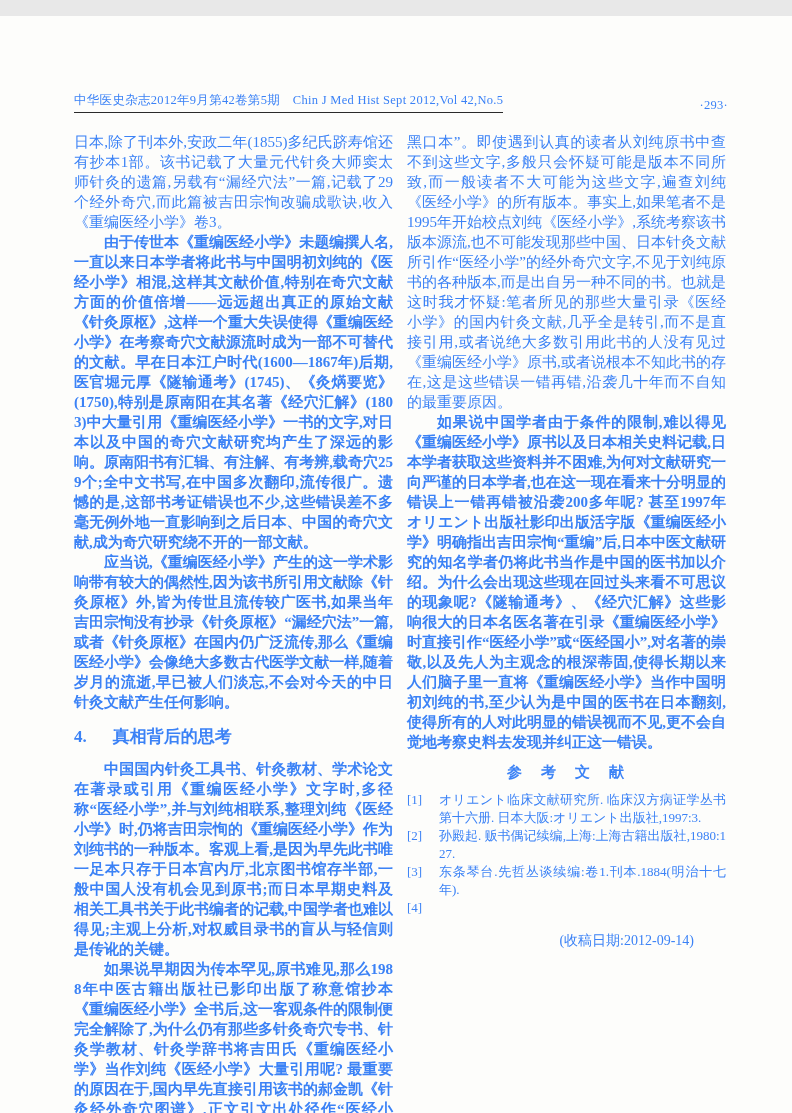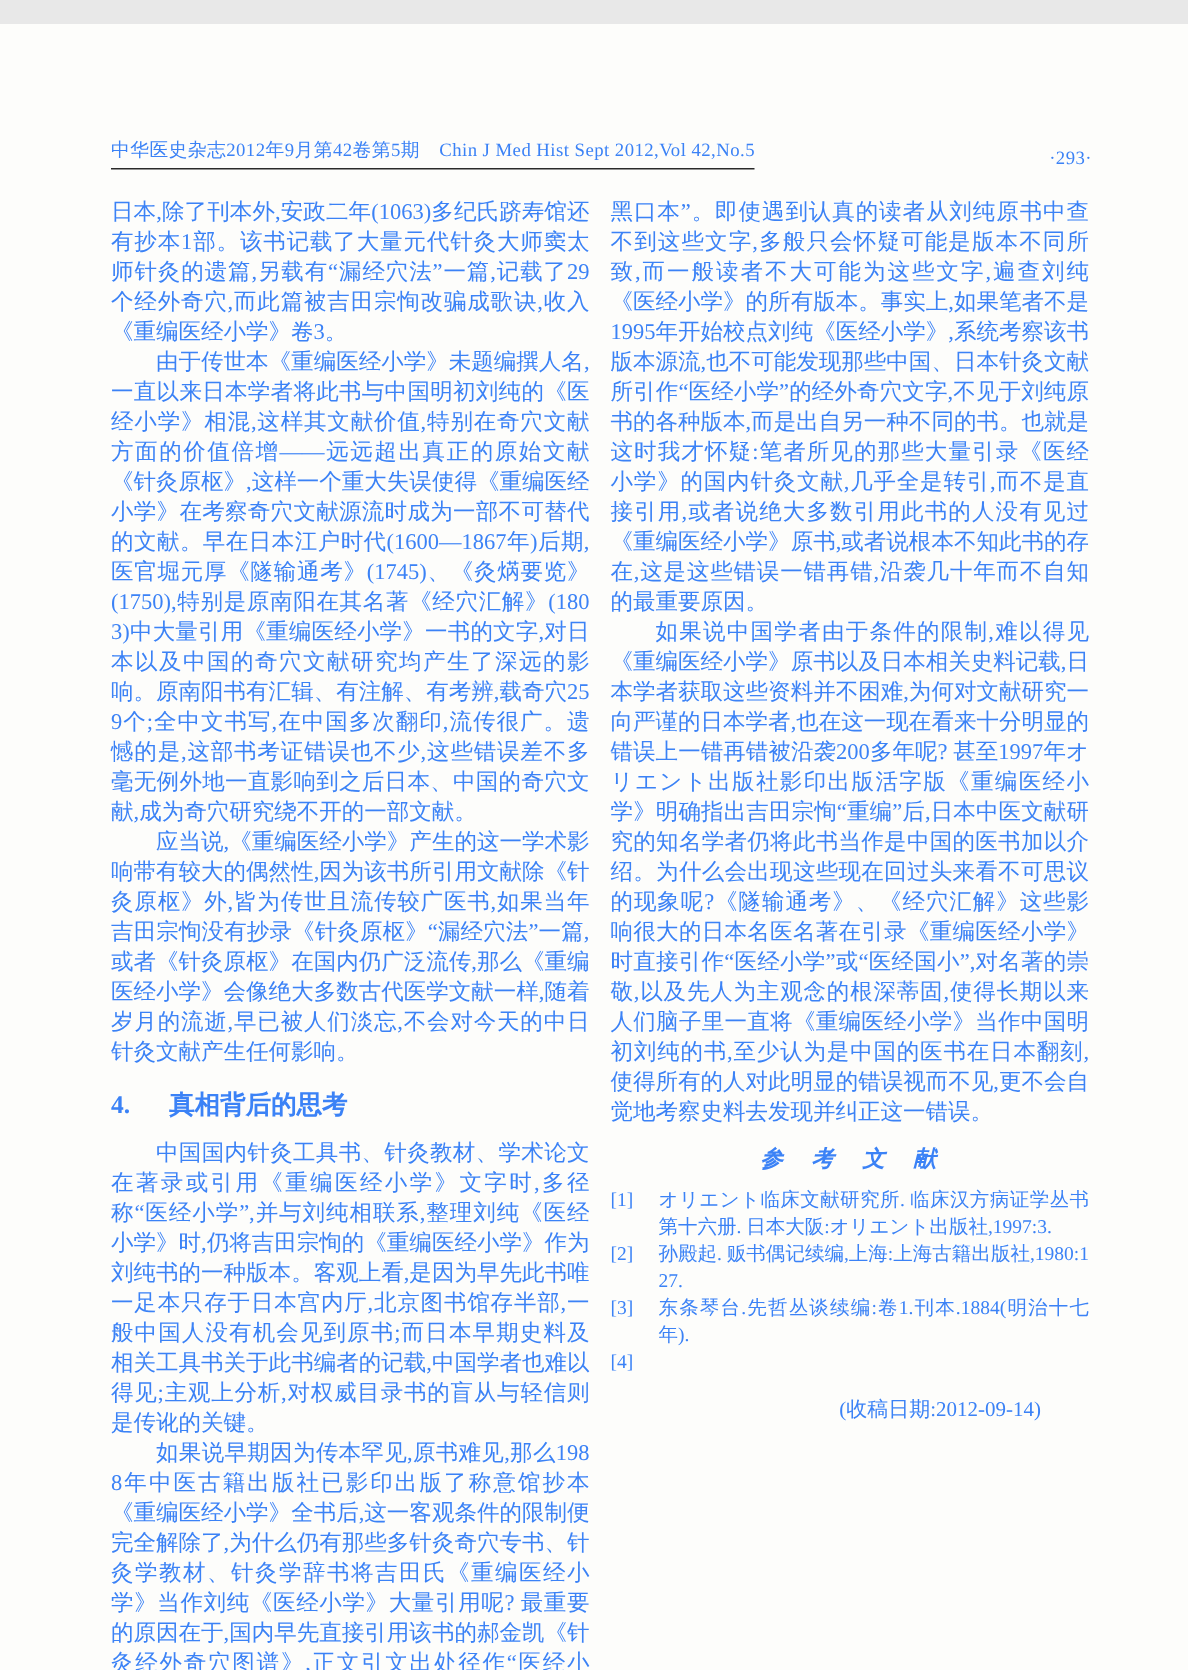--- a/index.html
+++ b/index.html
@@ -44,21 +44,21 @@
   }
   .col { width: 319px; }
   .body-par {
     margin: 0;
     font-size: 15px;
     line-height: 20px;
     text-align: justify;
     text-justify: inter-ideograph;
     word-break: break-all;
   }
-  .indent { text-indent: 2em; }
+  .indent { text-indent: 2em; font-weight: bold; }
   .section-heading {
     display: flex;
     align-items: baseline;
     font-weight: bold;
     font-size: 17px;
     margin: 13px 0 11px 0;
   }
   .section-number { margin-right: 26px; }
   .acknowledgement {
     margin-top: 2px;
@@ -67,21 +67,20 @@
     text-align: justify;
     word-break: break-all;
   }
   .ack-label { font-weight: bold; margin-right: 11px; }
   .ref-heading {
     text-align: center;
     font-weight: bold;
     font-size: 15px;
     margin: 11px 0 9px 0;
     letter-spacing: 2px;
-    font-style: italic;
   }
   .ref-list { margin: 0; padding: 0; list-style: none; }
   .ref-item {
     display: flex;
     font-size: 13px;
     line-height: 18px;
     text-align: justify;
     word-break: break-all;
   }
   .ref-marker { flex: none; width: 26px; margin-right: 6px; }
@@ -99,21 +98,21 @@
 <div class="page">
 
   <div class="header">
     <span class="header-journal">中华医史杂志2012年9月第42卷第5期　Chin J Med Hist Sept 2012,Vol 42,No.5</span>
     <span class="header-pagenum">·293·</span>
   </div>
 
   <div class="body-area">
 
     <div class="col">
-      <p class="body-par">日本,除了刊本外,安政二年(1063)多纪氏跻寿馆还有抄本1部。该书记载了大量元代针灸大师窦太师针灸的遗篇,另载有“漏经穴法”一篇,记载了29个经外奇穴,而此篇被吉田宗恂改骗成歌诀,收入《重编医经小学》卷3。</p>
+      <p class="body-par">日本,除了刊本外,安政二年(1855)多纪氏跻寿馆还有抄本1部。该书记载了大量元代针灸大师窦太师针灸的遗篇,另载有“漏经穴法”一篇,记载了29个经外奇穴,而此篇被吉田宗恂改骗成歌诀,收入《重编医经小学》卷3。</p>
       <p class="body-par indent">由于传世本《重编医经小学》未题编撰人名,一直以来日本学者将此书与中国明初刘纯的《医经小学》相混,这样其文献价值,特别在奇穴文献方面的价值倍增——远远超出真正的原始文献《针灸原枢》,这样一个重大失误使得《重编医经小学》在考察奇穴文献源流时成为一部不可替代的文献。早在日本江户时代(1600—1867年)后期,医官堀元厚《隧输通考》(1745)、《灸焫要览》(1750),特别是原南阳在其名著《经穴汇解》(1803)中大量引用《重编医经小学》一书的文字,对日本以及中国的奇穴文献研究均产生了深远的影响。原南阳书有汇辑、有注解、有考辨,载奇穴259个;全中文书写,在中国多次翻印,流传很广。遗憾的是,这部书考证错误也不少,这些错误差不多毫无例外地一直影响到之后日本、中国的奇穴文献,成为奇穴研究绕不开的一部文献。</p>
       <p class="body-par indent">应当说,《重编医经小学》产生的这一学术影响带有较大的偶然性,因为该书所引用文献除《针灸原枢》外,皆为传世且流传较广医书,如果当年吉田宗恂没有抄录《针灸原枢》“漏经穴法”一篇,或者《针灸原枢》在国内仍广泛流传,那么《重编医经小学》会像绝大多数古代医学文献一样,随着岁月的流逝,早已被人们淡忘,不会对今天的中日针灸文献产生任何影响。</p>
 
       <div class="section-heading">
         <span class="section-number">4.</span>
         <span class="section-title">真相背后的思考</span>
       </div>
 
       <p class="body-par indent">中国国内针灸工具书、针灸教材、学术论文在著录或引用《重编医经小学》文字时,多径称“医经小学”,并与刘纯相联系,整理刘纯《医经小学》时,仍将吉田宗恂的《重编医经小学》作为刘纯书的一种版本。客观上看,是因为早先此书唯一足本只存于日本宫内厅,北京图书馆存半部,一般中国人没有机会见到原书;而日本早期史料及相关工具书关于此书编者的记载,中国学者也难以得见;主观上分析,对权威目录书的盲从与轻信则是传讹的关键。</p>
       <p class="body-par indent">如果说早期因为传本罕见,原书难见,那么1988年中医古籍出版社已影印出版了称意馆抄本《重编医经小学》全书后,这一客观条件的限制便完全解除了,为什么仍有那些多针灸奇穴专书、针灸学教材、针灸学辞书将吉田氏《重编医经小学》当作刘纯《医经小学》大量引用呢? 最重要的原因在于,国内早先直接引用该书的郝金凯《针灸经外奇穴图谱》,正文引文出处径作“医经小学”,书末参考文献著录为“刘纯《医经小学》,明正统三年戊午陈氏刻</p>

